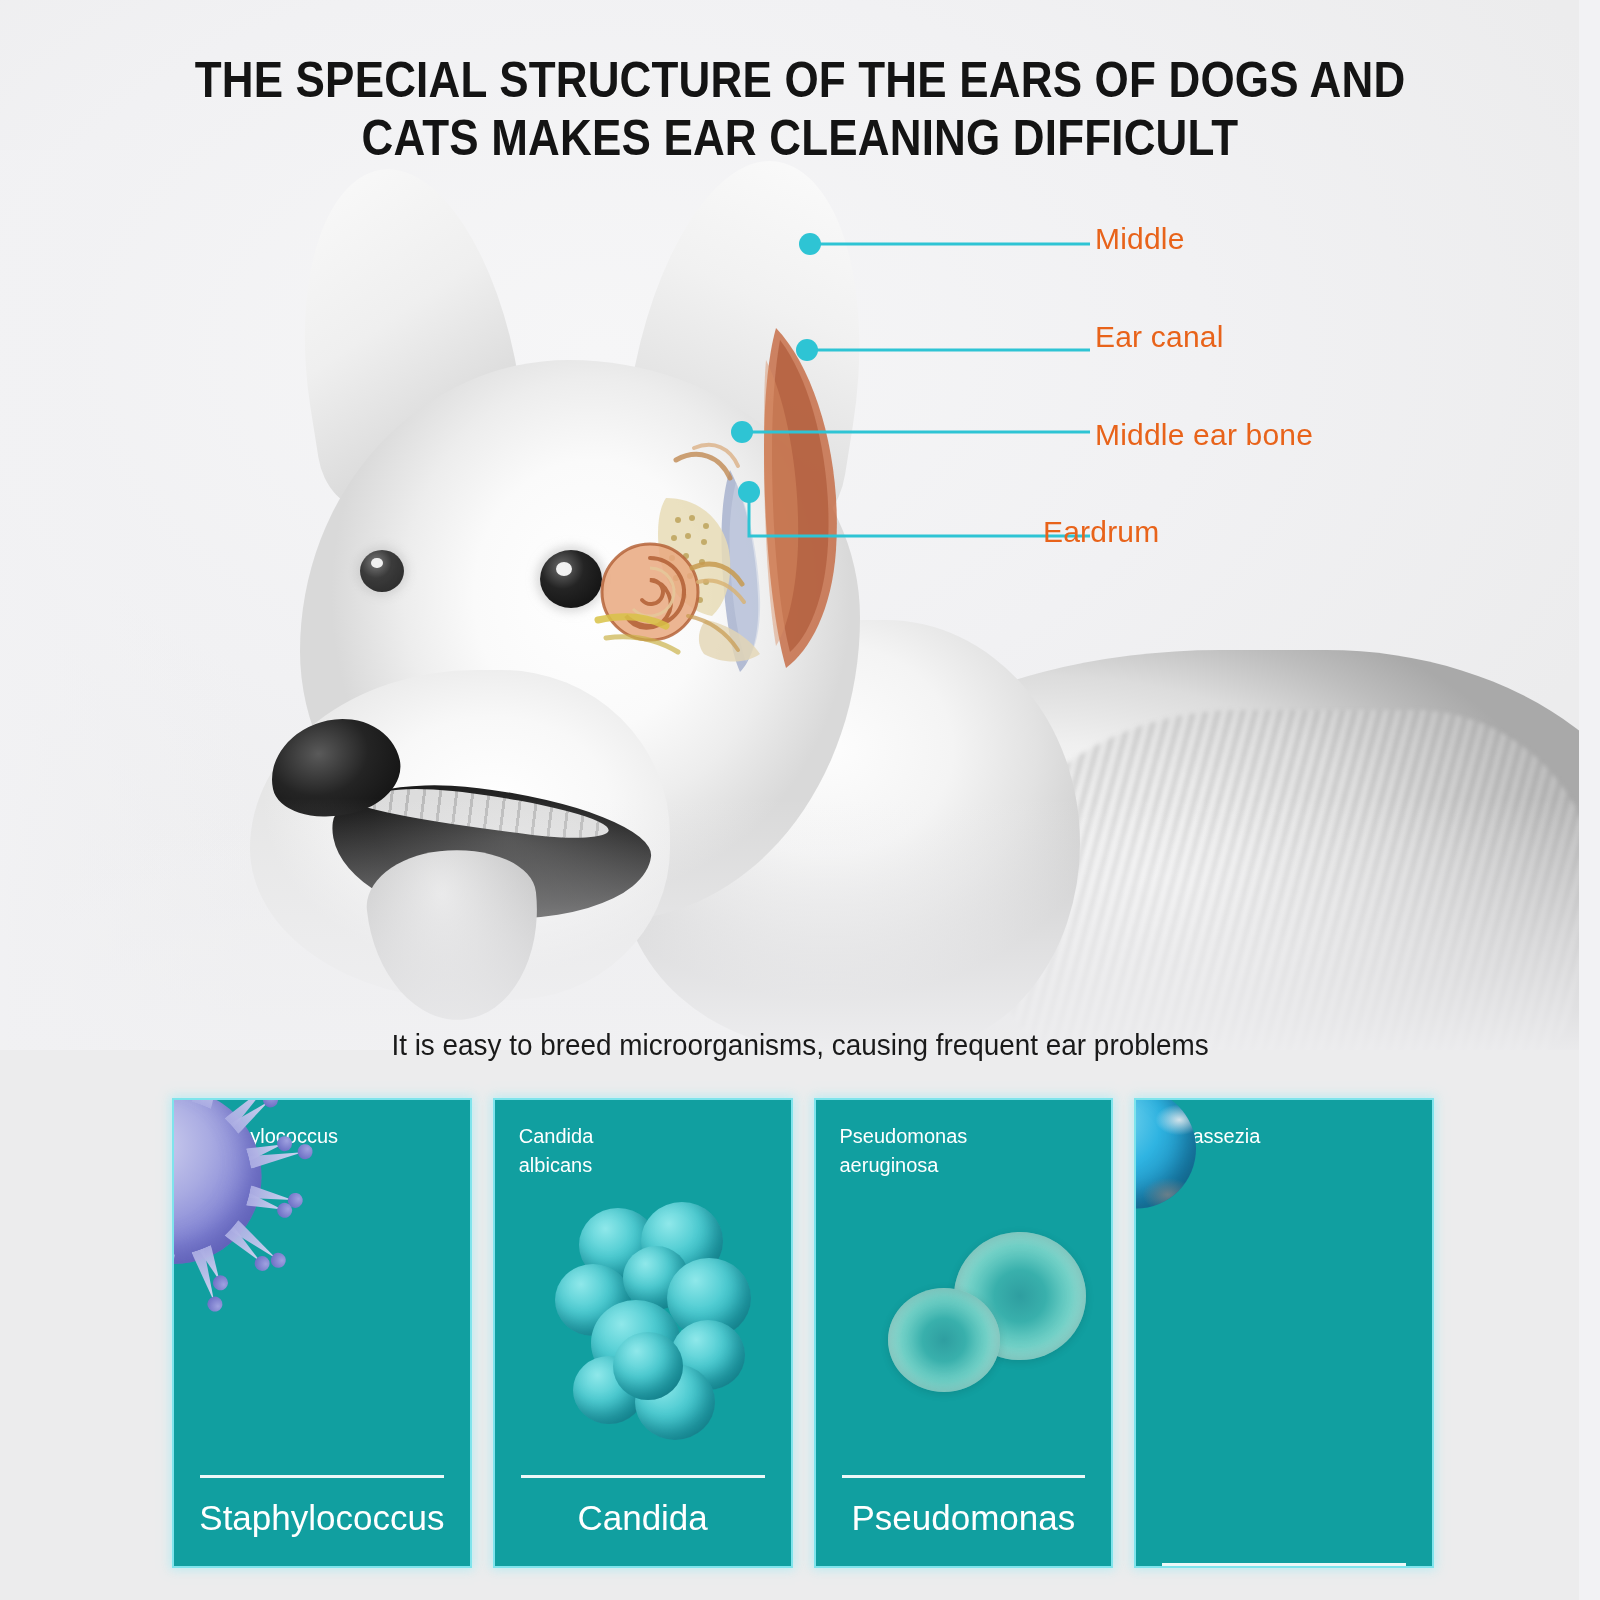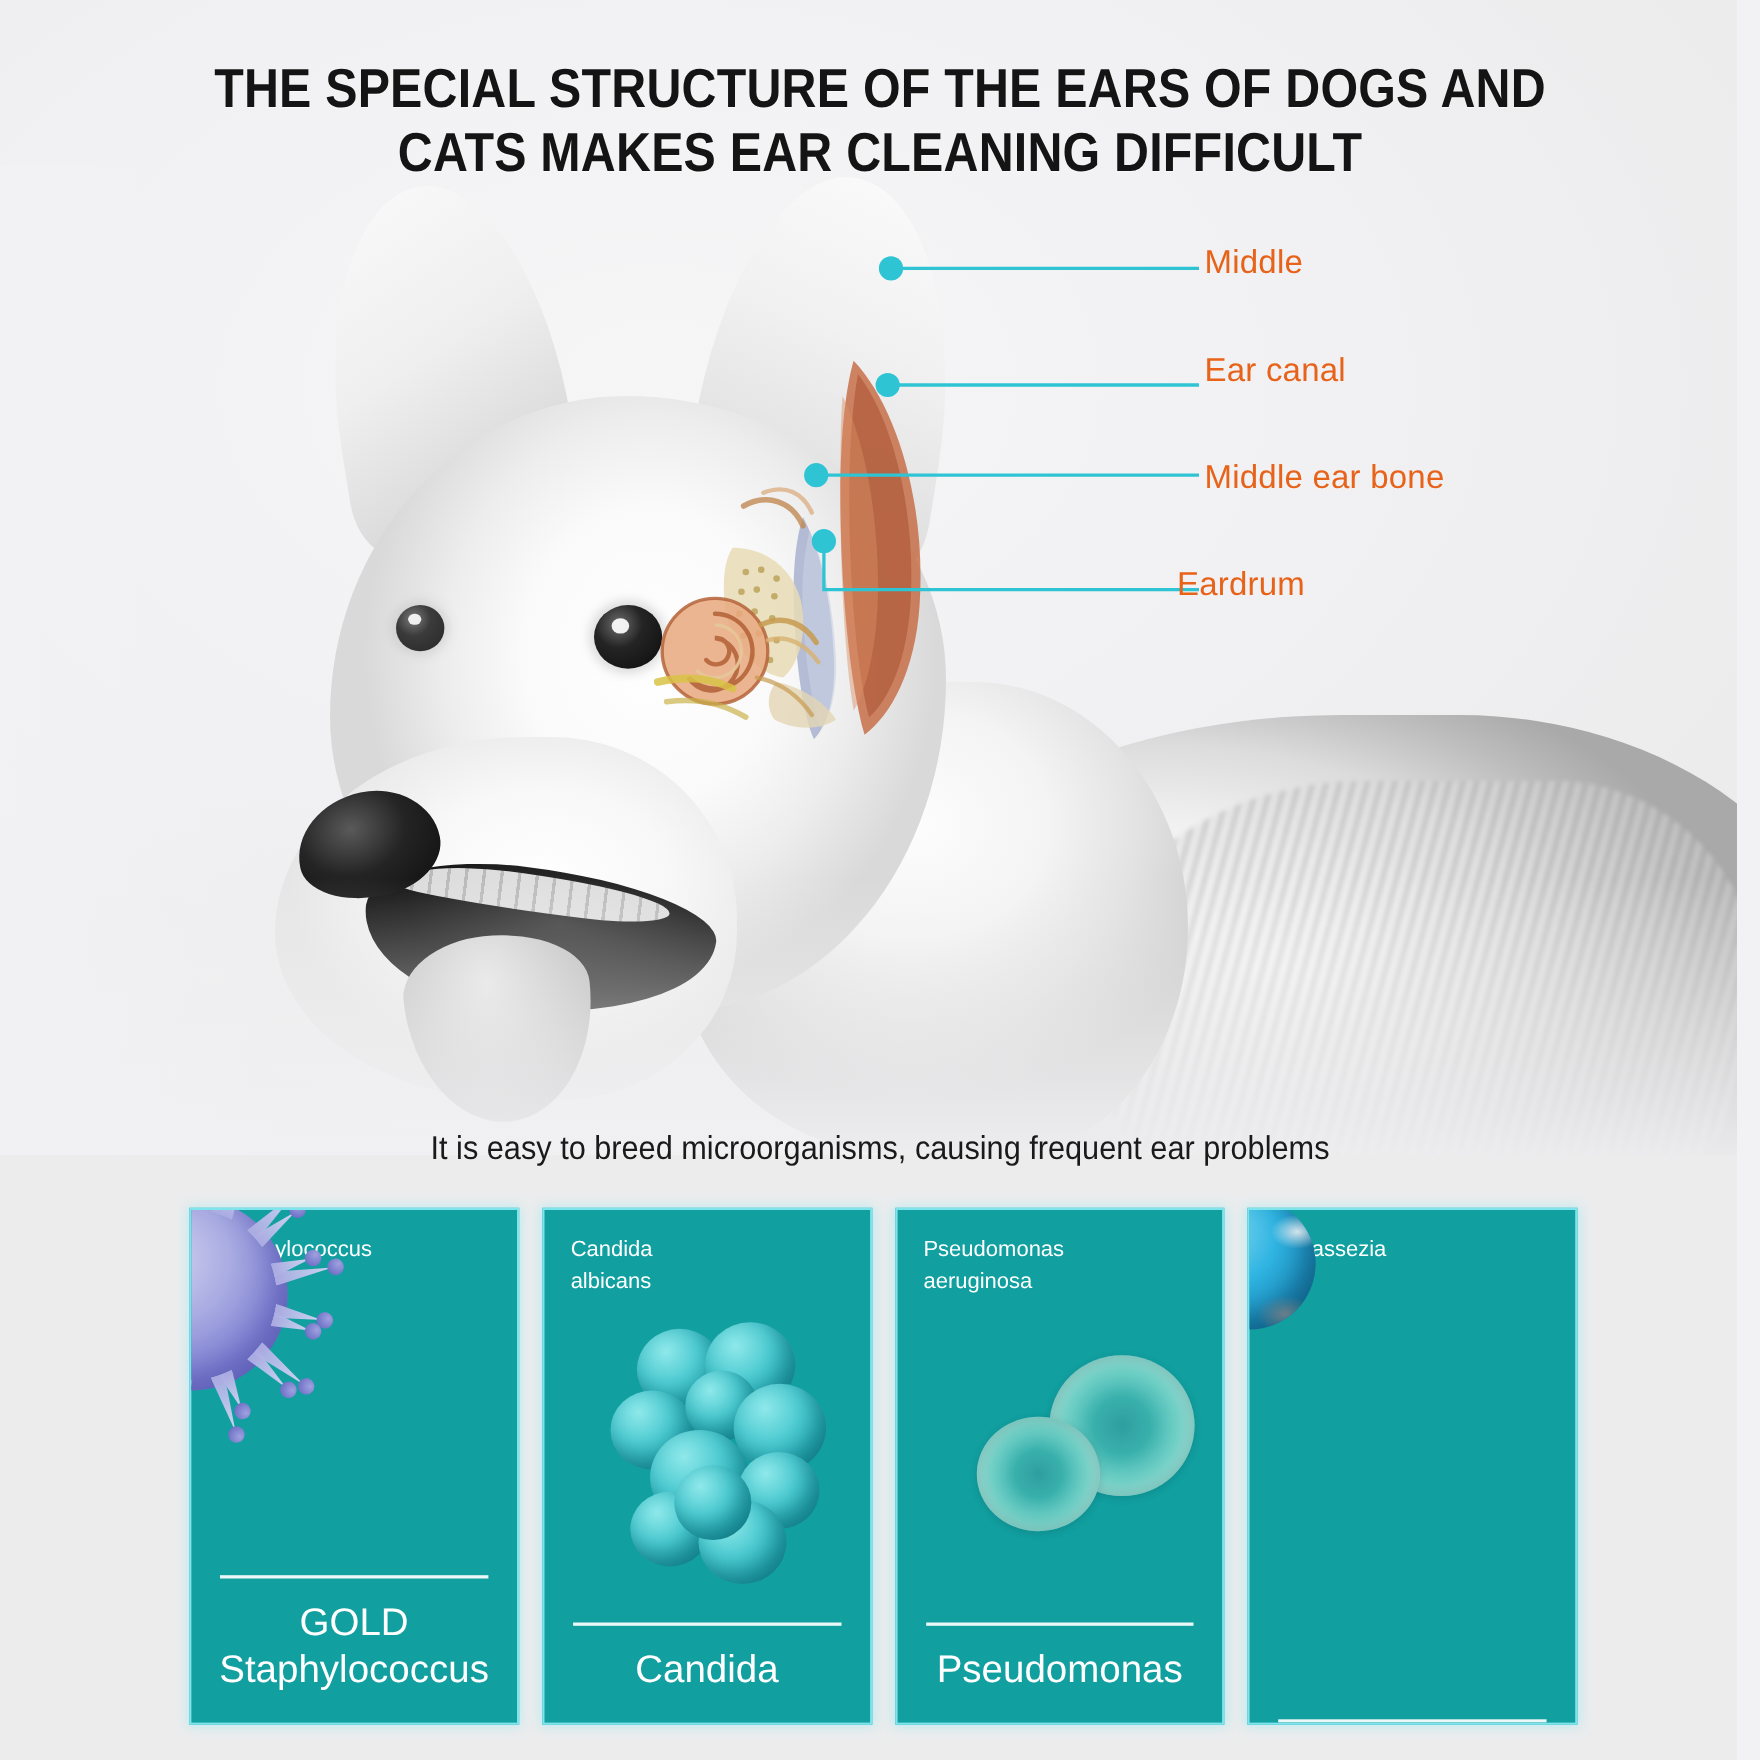--- a/index.html
+++ b/index.html
@@ -379,21 +379,21 @@
     <line x1="742" y1="432" x2="1090" y2="432" stroke="#2ec4d4" stroke-width="3"></line>
     <circle cx="742" cy="432" r="11" fill="#2ec4d4"></circle>
 
     <polyline points="749,492 749,536 1090,536" fill="none" stroke="#2ec4d4" stroke-width="3"></polyline>
     <circle cx="749" cy="492" r="11" fill="#2ec4d4"></circle>
   </svg>
 
   <div class="callout-label" style="left:1095px; top:222px;">Middle</div>
   <div class="callout-label" style="left:1095px; top:320px;">Ear canal</div>
   <div class="callout-label" style="left:1095px; top:418px;">Middle ear bone</div>
-  <div class="callout-label" style="left:1070px; top:515px;">Eardrum</div>
+  <div class="callout-label" style="left:1043px; top:515px;">Eardrum</div>
 
   <div class="caption">It is easy to breed microorganisms, causing frequent ear problems</div>
 
   <div class="cards">
 
     <div class="card">
       <div class="card-sci">Staphylococcus
 aureus</div>
       <div class="card-art">
         <div class="staph" id="staph-host">
@@ -448,21 +448,20 @@
             <div class="spike" style="transform: rotate(184deg) translateY(-52px);">
               <i style="height:44px; top:-44px;"></i>
               <b style="top:-54px;"></b>
             </div>
             <div class="spike" style="transform: rotate(189.846deg) translateY(-52px);"></div>
             <div class="spike" style="transform: rotate(350.154deg) translateY(-52px);"></div>
           </div>
       </div>
       <div class="card-divider"></div>
       <div class="card-names">
-        <div class="card-name-main">GOLD</div>
         <div class="card-name-sub">Staphylococcus</div>
       </div>
     </div>
 
     <div class="card">
       <div class="card-sci">Candida
 albicans</div>
       <div class="card-art">
         <div class="yeast" style="left:84px;  top:28px;  width:78px; height:74px;"></div>
         <div class="yeast" style="left:146px; top:22px;  width:82px; height:78px;"></div>

